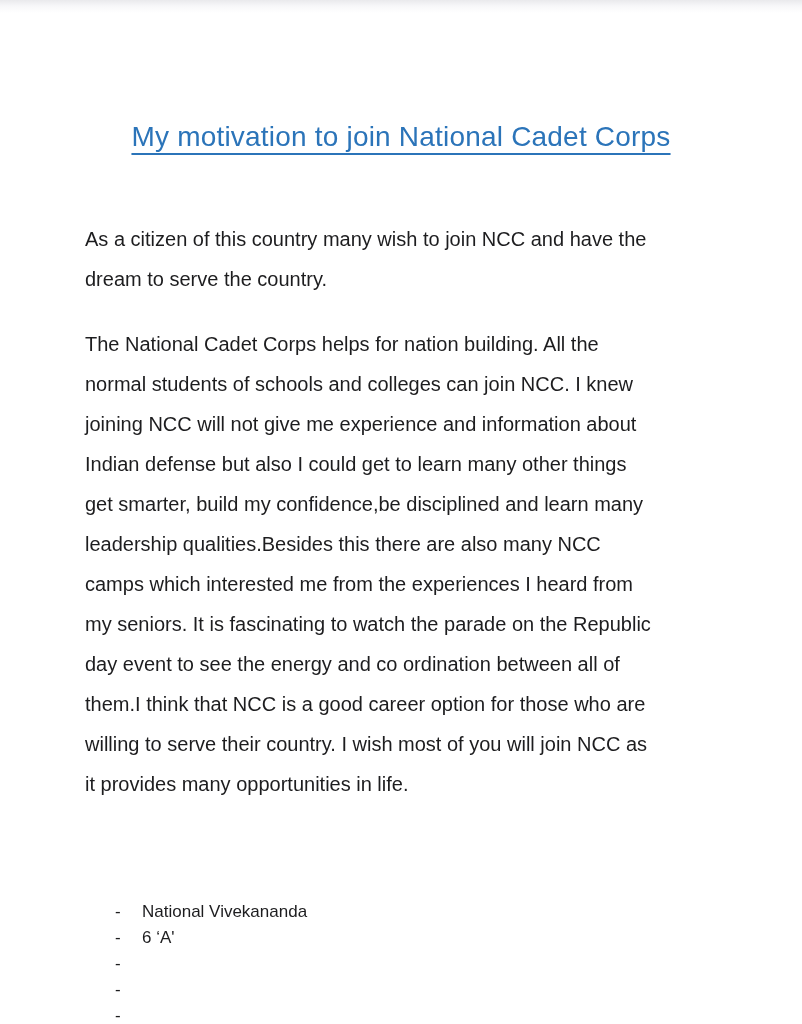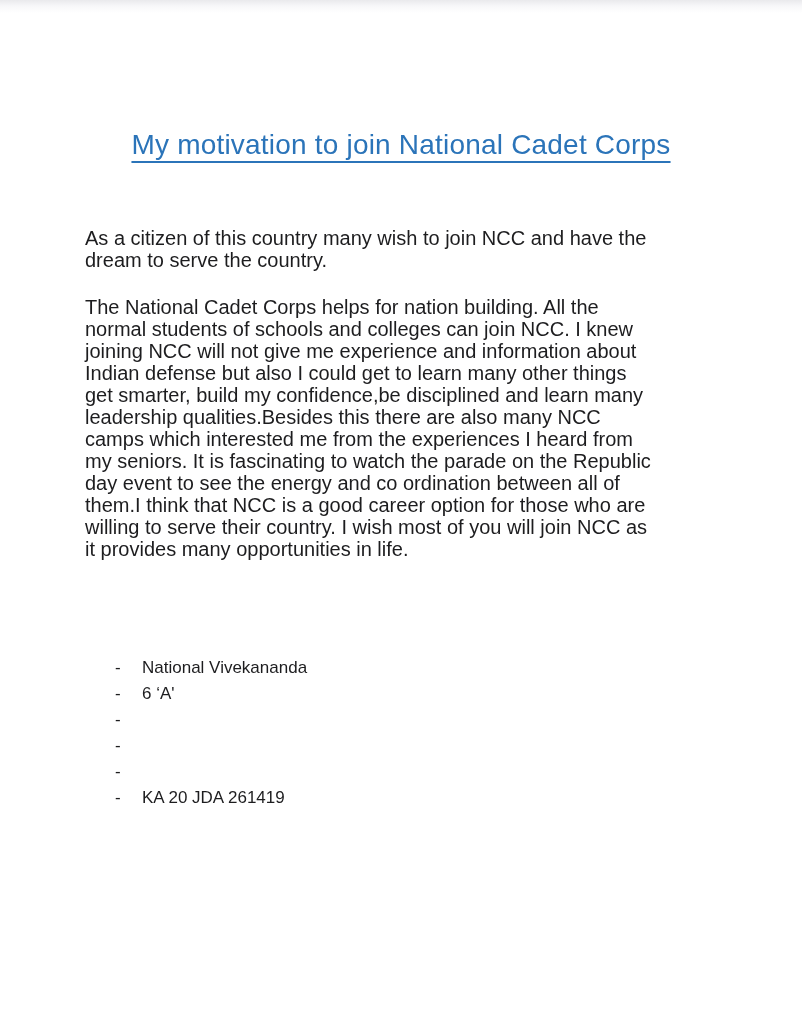--- a/index.html
+++ b/index.html
@@ -14,38 +14,38 @@
     overflow: hidden;
   }
   .top-shade {
     position: absolute;
     top: 0; left: 0; right: 0;
     height: 13px;
     background: linear-gradient(#e9e9ec 0%, #f7f7f9 45%, #ffffff 100%);
     pointer-events: none;
   }
   .doc-title {
-    margin: 8px;
+    margin: 0;
     padding-top: 121px;
     text-align: center;
     font-size: 28px;
     font-weight: 400;
     letter-spacing: 0.2px;
     color: #2b74b9;
     text-decoration: underline;
     text-decoration-color: #2b74b9;
     text-decoration-thickness: 2px;
     text-underline-offset: 7px;
   }
   .content { margin: 0 88px 0 85px; }
   .para {
     margin: 0;
     white-space: pre-line;
     font-size: 20px;
-    line-height: 22px;
+    line-height: 40px;
     color: #1d1d1f;
   }
   .para-intro { margin-top: 66px; }
   .para-main  { margin-top: 25px; }
   .misspelled {
     text-decoration-style: wavy;
     text-decoration-color: #cf6a60;
     text-decoration-thickness: 1px;
     text-underline-offset: 4px;
   }

